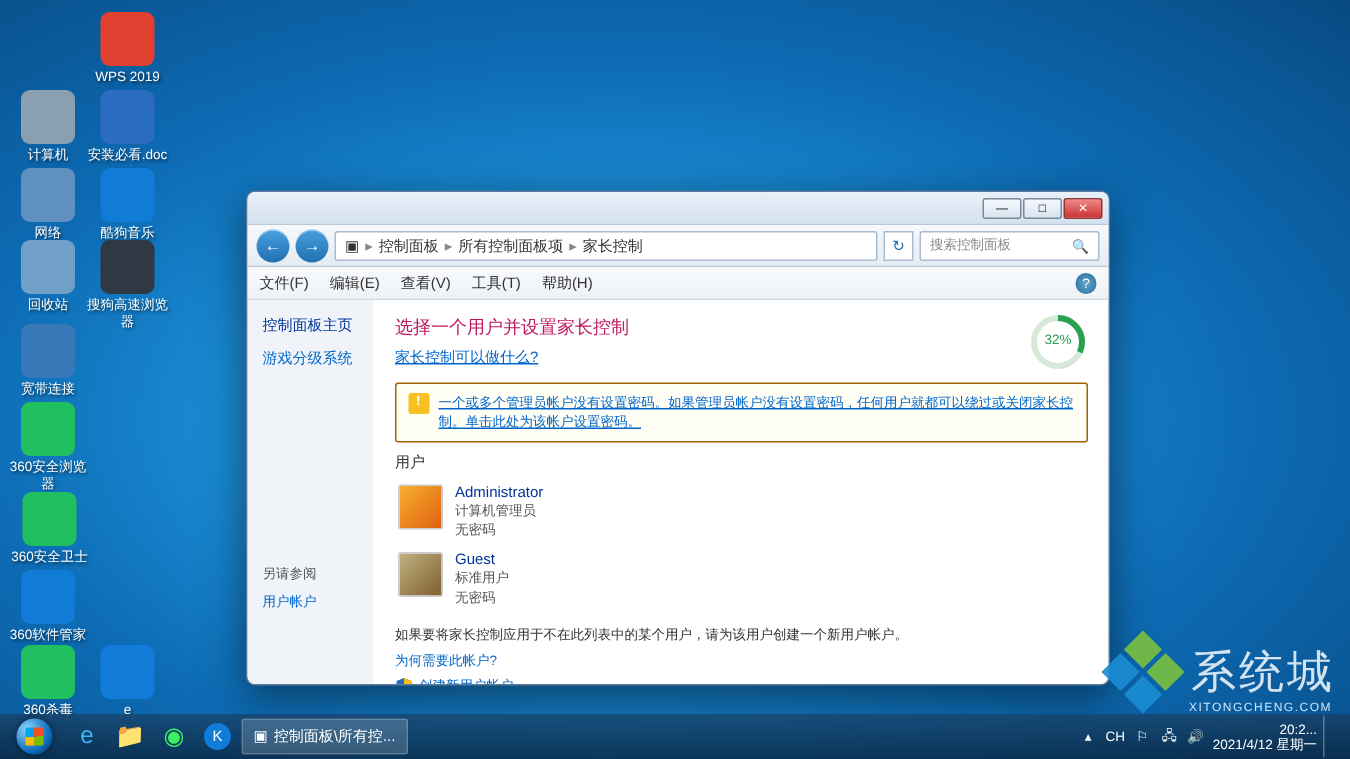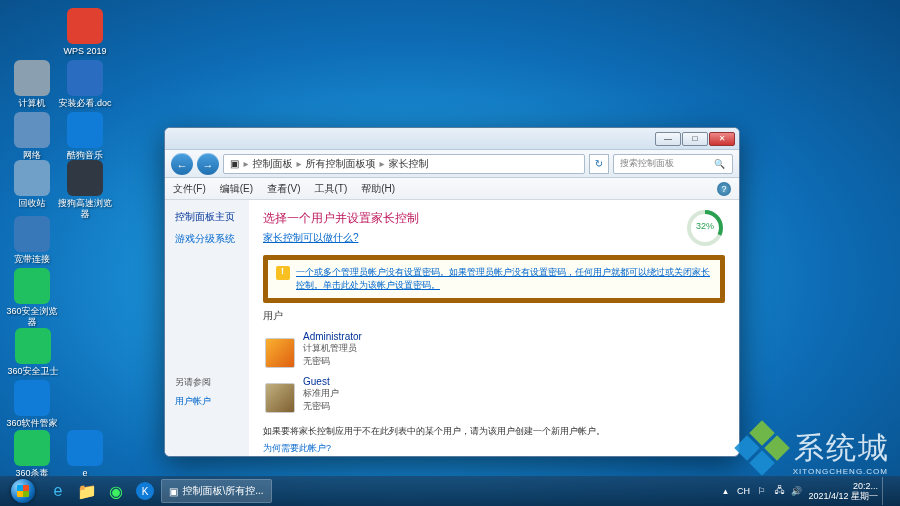--- a/index.html
+++ b/index.html
@@ -33,26 +33,26 @@
 .content { display: flex; height: calc(100% - 72px); }
 .sidebar { width: 84px; background: #f0f4f8; padding: 10px 10px; font-size: 10px; }
 .sidebar .heading { color: #003399; margin-bottom: 8px; cursor: pointer; }
 .sidebar .link { color: #0066cc; margin-bottom: 6px; cursor: pointer; }
 .sidebar .related { margin-top: 130px; color: #555; font-size: 9px; }
 .sidebar .related div { margin-bottom: 6px; }
 
 .main { flex: 1; padding: 10px 14px 10px 14px; overflow: auto; position: relative; font-size: 10px; color: #333; }
 .main h2 { color: #be185d; font-size: 12px; font-weight: normal; margin-bottom: 4px; }
 .main .sublink { color: #0066cc; font-size: 10px; text-decoration: underline; cursor: pointer; }
-.warning-box { margin-top: 10px; border: 5px solid #a16207; background: #fffef5; padding: 6px 8px; display: flex; gap: 6px; font-size: 9px; color: #333; line-height: 13px; border-radius: 2px; }
+.warning-box { margin-top: 10px; border: 1px solid #a16207; background: #fffef5; padding: 6px 8px; display: flex; gap: 6px; font-size: 9px; color: #333; line-height: 13px; border-radius: 2px; }
 .warning-box .wicon { width: 14px; height: 14px; background: #f8c020; border-radius: 2px; flex-shrink: 0; position: relative; }
 .warning-box .wicon::after { content: "!"; position: absolute; left: 5px; top: -1px; color: #fff; font-weight: bold; }
 .warning-box .txt a { color: #0066cc; text-decoration: underline; }
 .section-label { font-size: 10px; color: #333; margin: 6px 0 4px; }
-.user-row { display: flex; align-items: flex-end; gap: 8px; padding: 4px 2px; cursor: pointer; }
+.user-row { display: flex; align-items: flex-start; gap: 8px; padding: 4px 2px; cursor: pointer; }
 .user-row .avatar { width: 30px; height: 30px; border: 1px solid #ccc; border-radius: 2px; }
 .user-row .info .name { color: #003399; font-size: 10px; }
 .user-row .info .sub { color: #555; font-size: 9px; }
 .main p.desc { font-size: 9px; color: #333; margin-top: 8px; line-height: 13px; }
 .main .link2 { color: #0066cc; font-size: 9px; cursor: pointer; display: flex; align-items: center; gap: 4px; margin-top: 4px; }
 .main .shield { width: 12px; height: 12px; display: inline-block; }
 
 .donut { position: absolute; right: 14px; top: 8px; width: 40px; height: 40px; }
 .donut .pct { position: absolute; top: 13px; left: 0; width: 100%; text-align: center; font-size: 9px; color: #2aa050; }
 

